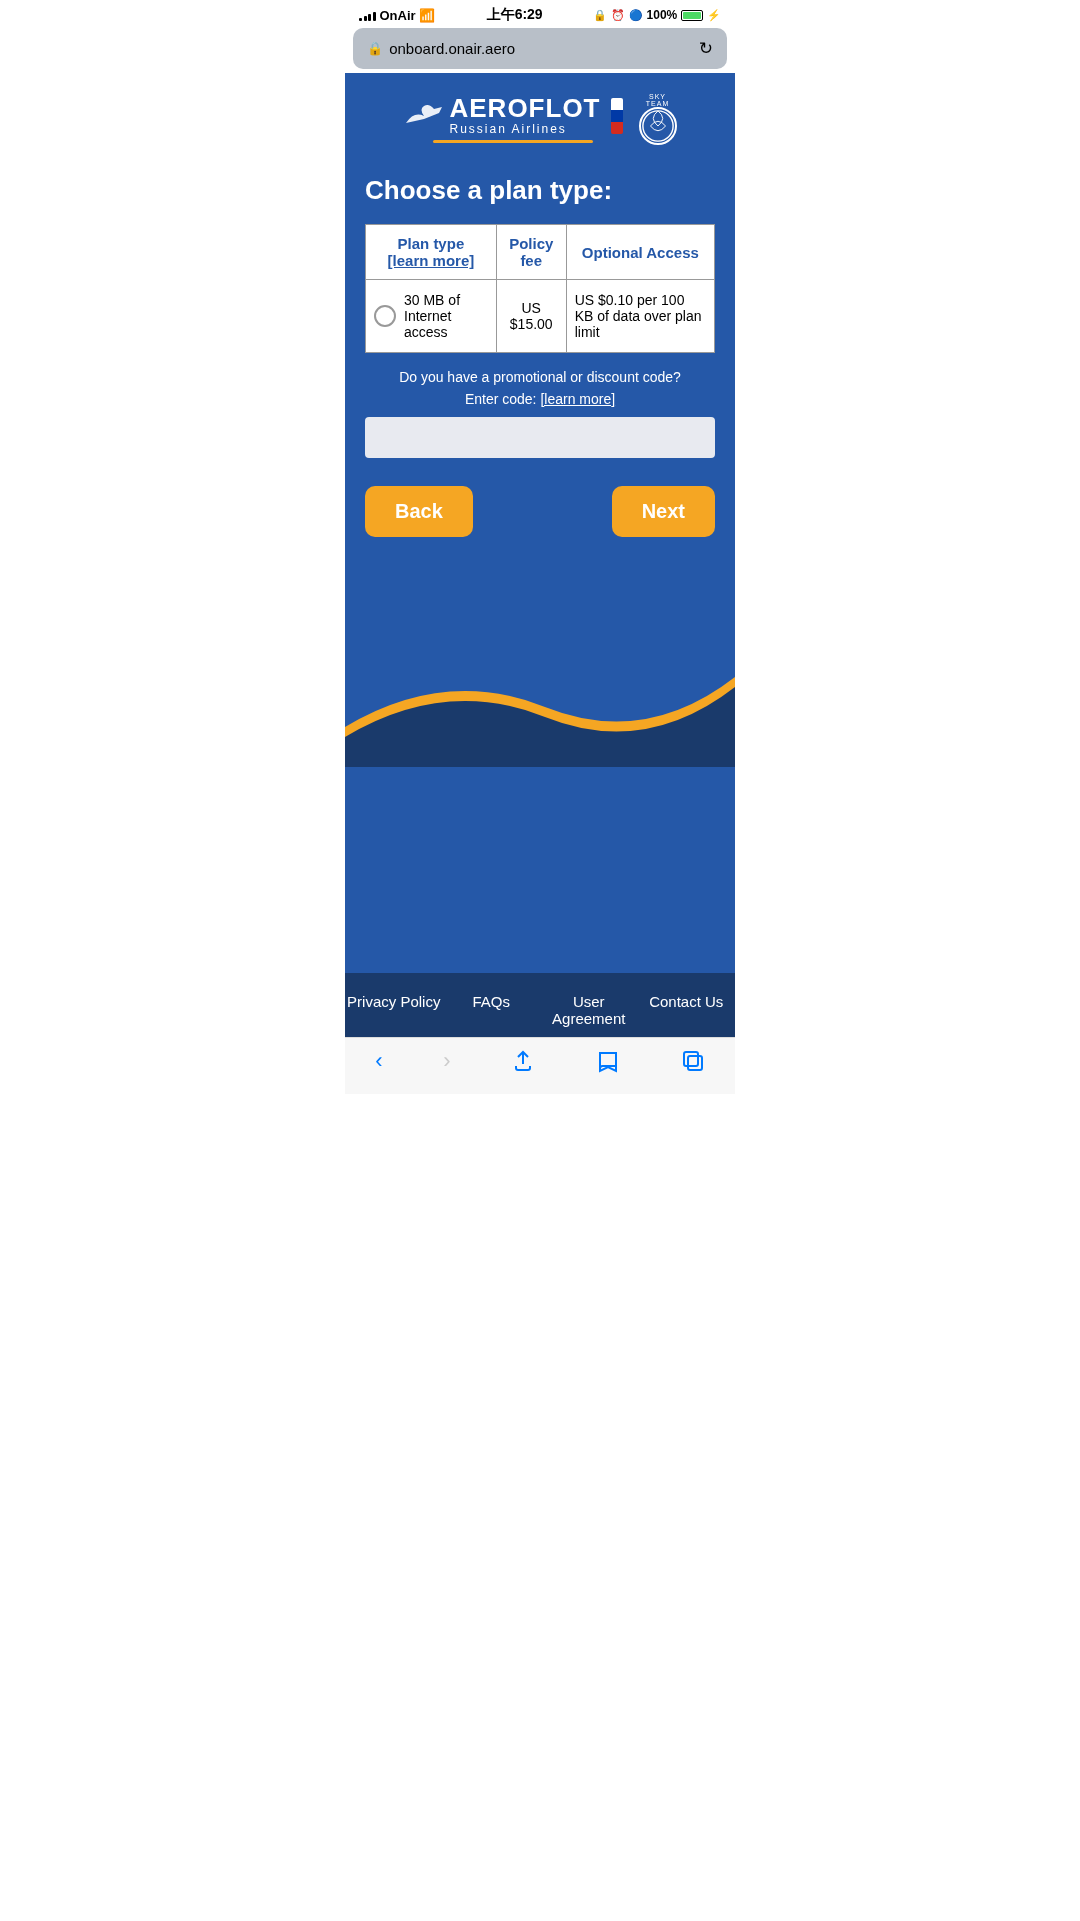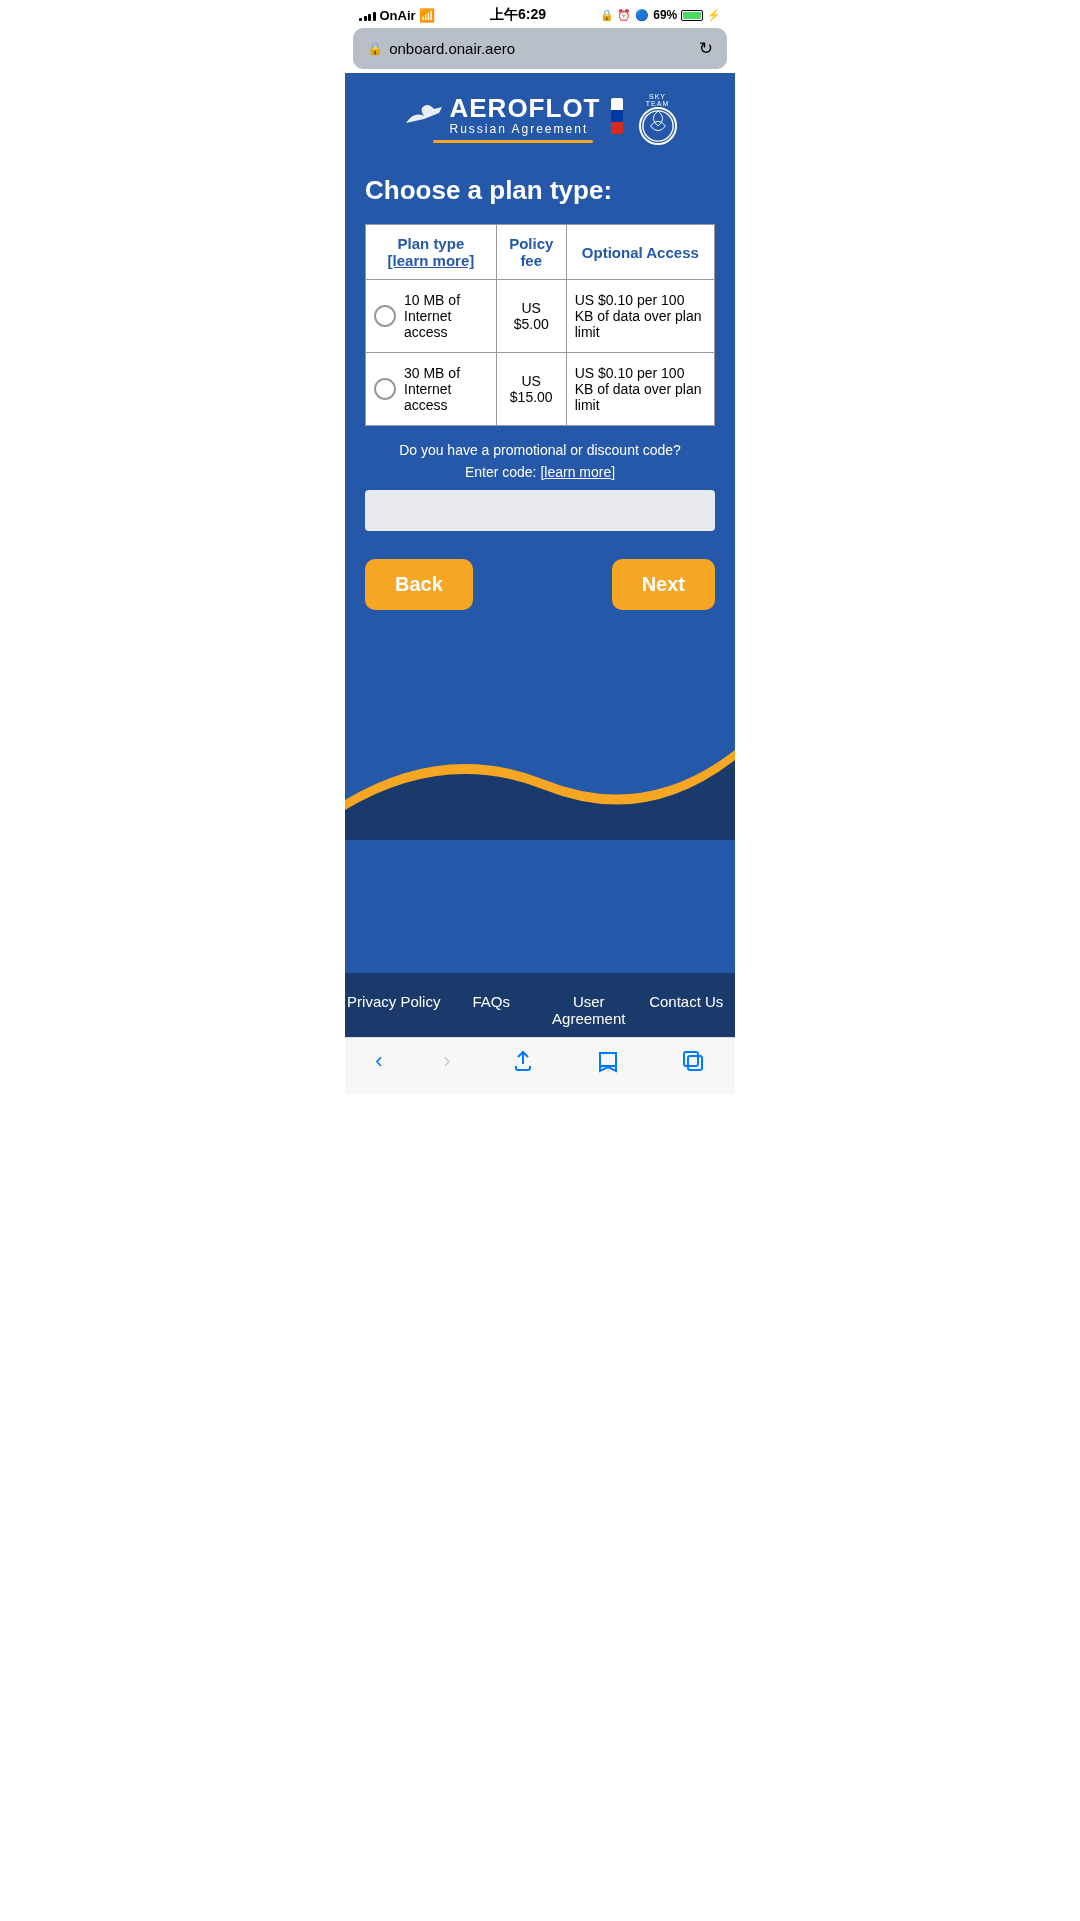--- a/index.html
+++ b/index.html
@@ -312,21 +312,21 @@
       <div class="signal-bar" style="height:9px;"></div>
     </div>
     <span>OnAir</span>
     <span style="font-size:13px;">📶</span>
   </div>
   <div class="status-center">上午6:29</div>
   <div class="status-right">
     <span style="font-size:11px;">🔒</span>
     <span style="font-size:11px;">⏰</span>
     <span style="font-size:11px;">🔵</span>
-    <span style="font-size:12px;">69%</span>
+    <span style="font-size:12px;">100%</span>
     <div class="battery-body">
       <div class="battery-fill"></div>
     </div>
     <span style="font-size:11px;">⚡</span>
   </div>
 </div>
 
 <div class="browser-bar">
   <div class="browser-url">
     <span class="lock-icon">🔒</span>
@@ -341,21 +341,21 @@
     <div class="logo-box">
 
       <div style="display:flex;flex-direction:column;align-items:center;">
         <div style="display:flex;align-items:center;gap:6px;">
 
           <svg width="40" height="30" viewBox="0 0 40 30">
             <path d="M2 22 Q10 10 20 15 Q15 8 20 5 Q25 2 30 8 L38 6 L35 12 L20 18 Z" fill="white" opacity="0.9"></path>
           </svg>
           <div class="aeroflot-text">
             <span class="aeroflot-name">AEROFLOT</span>
-            <span class="aeroflot-sub">Russian  Agreement</span>
+            <span class="aeroflot-sub">Russian  Airlines</span>
           </div>
 
           <div style="display:flex;flex-direction:column;margin-left:4px;width:12px;height:36px;border-radius:2px;overflow:hidden;">
             <div style="background:#fff;flex:1;"></div>
             <div style="background:#0039a6;flex:1;"></div>
             <div style="background:#d52b1e;flex:1;"></div>
           </div>
         </div>
 
         <div class="orange-underline" style="margin-top:4px;"></div>
@@ -384,30 +384,20 @@
           <th>
             <span>Plan type</span><br>
             <a href="#">[learn more]</a>
           </th>
           <th>Policy fee</th>
           <th>Optional Access</th>
         </tr>
       </thead>
       <tbody>
 
-        <tr>
-          <td style="text-align:left;cursor:pointer;">
-            <div style="display:flex;align-items:center;gap:8px;">
-              <div class="radio-btn"></div>
-              <span>10 MB of Internet access</span>
-            </div>
-          </td>
-          <td>US $5.00</td>
-          <td style="text-align:left;">US $0.10 per 100 KB of data over plan limit</td>
-        </tr>
 
         <tr>
           <td style="text-align:left;cursor:pointer;">
             <div style="display:flex;align-items:center;gap:8px;">
               <div class="radio-btn"></div>
               <span>30 MB of Internet access</span>
             </div>
           </td>
           <td>US $15.00</td>
           <td style="text-align:left;">US $0.10 per 100 KB of data over plan limit</td>

